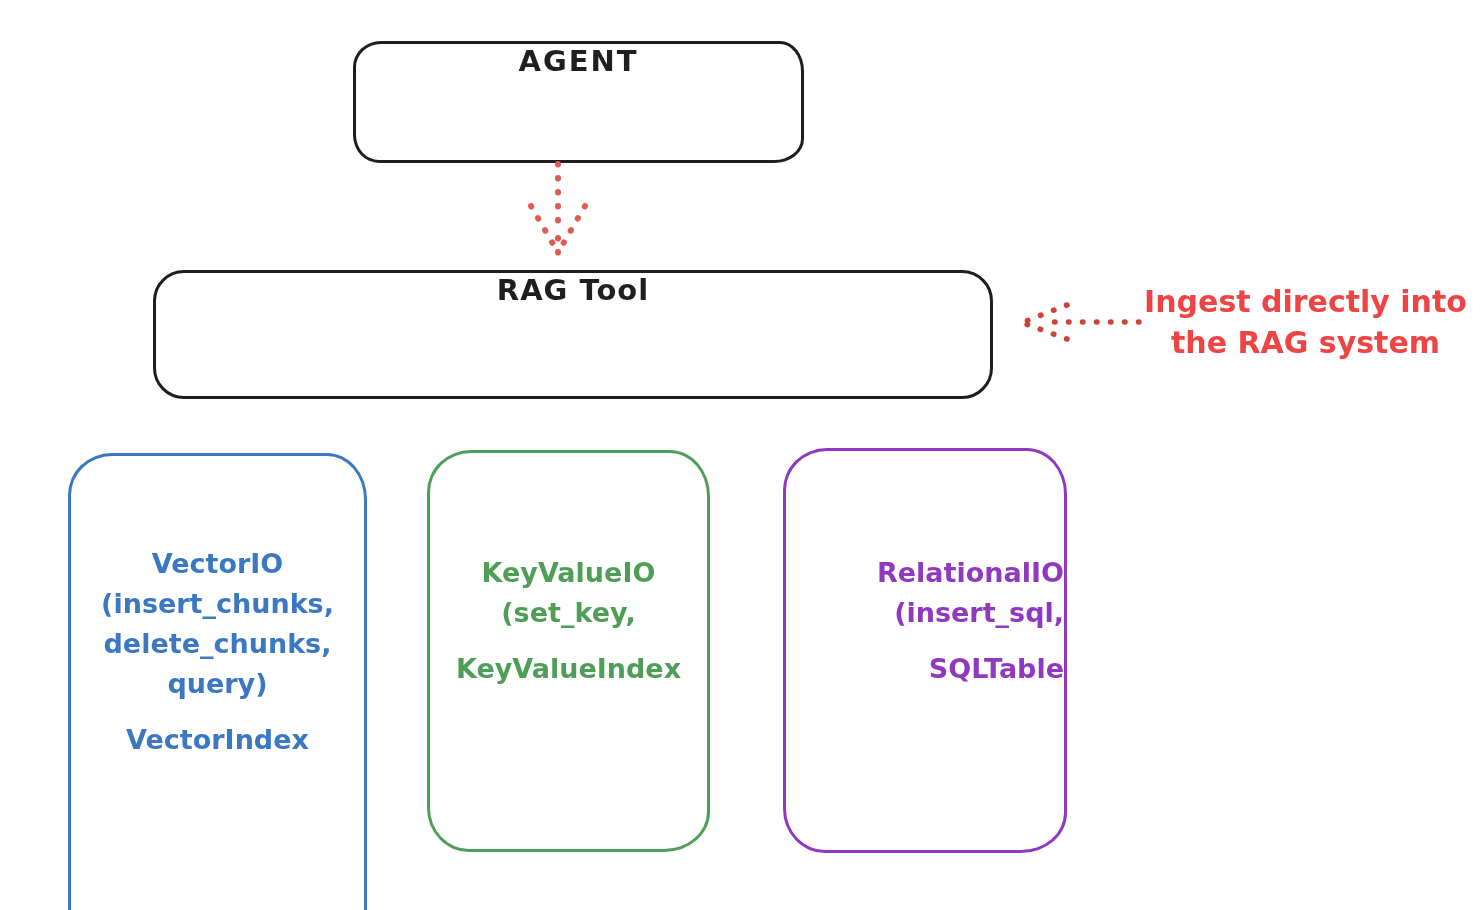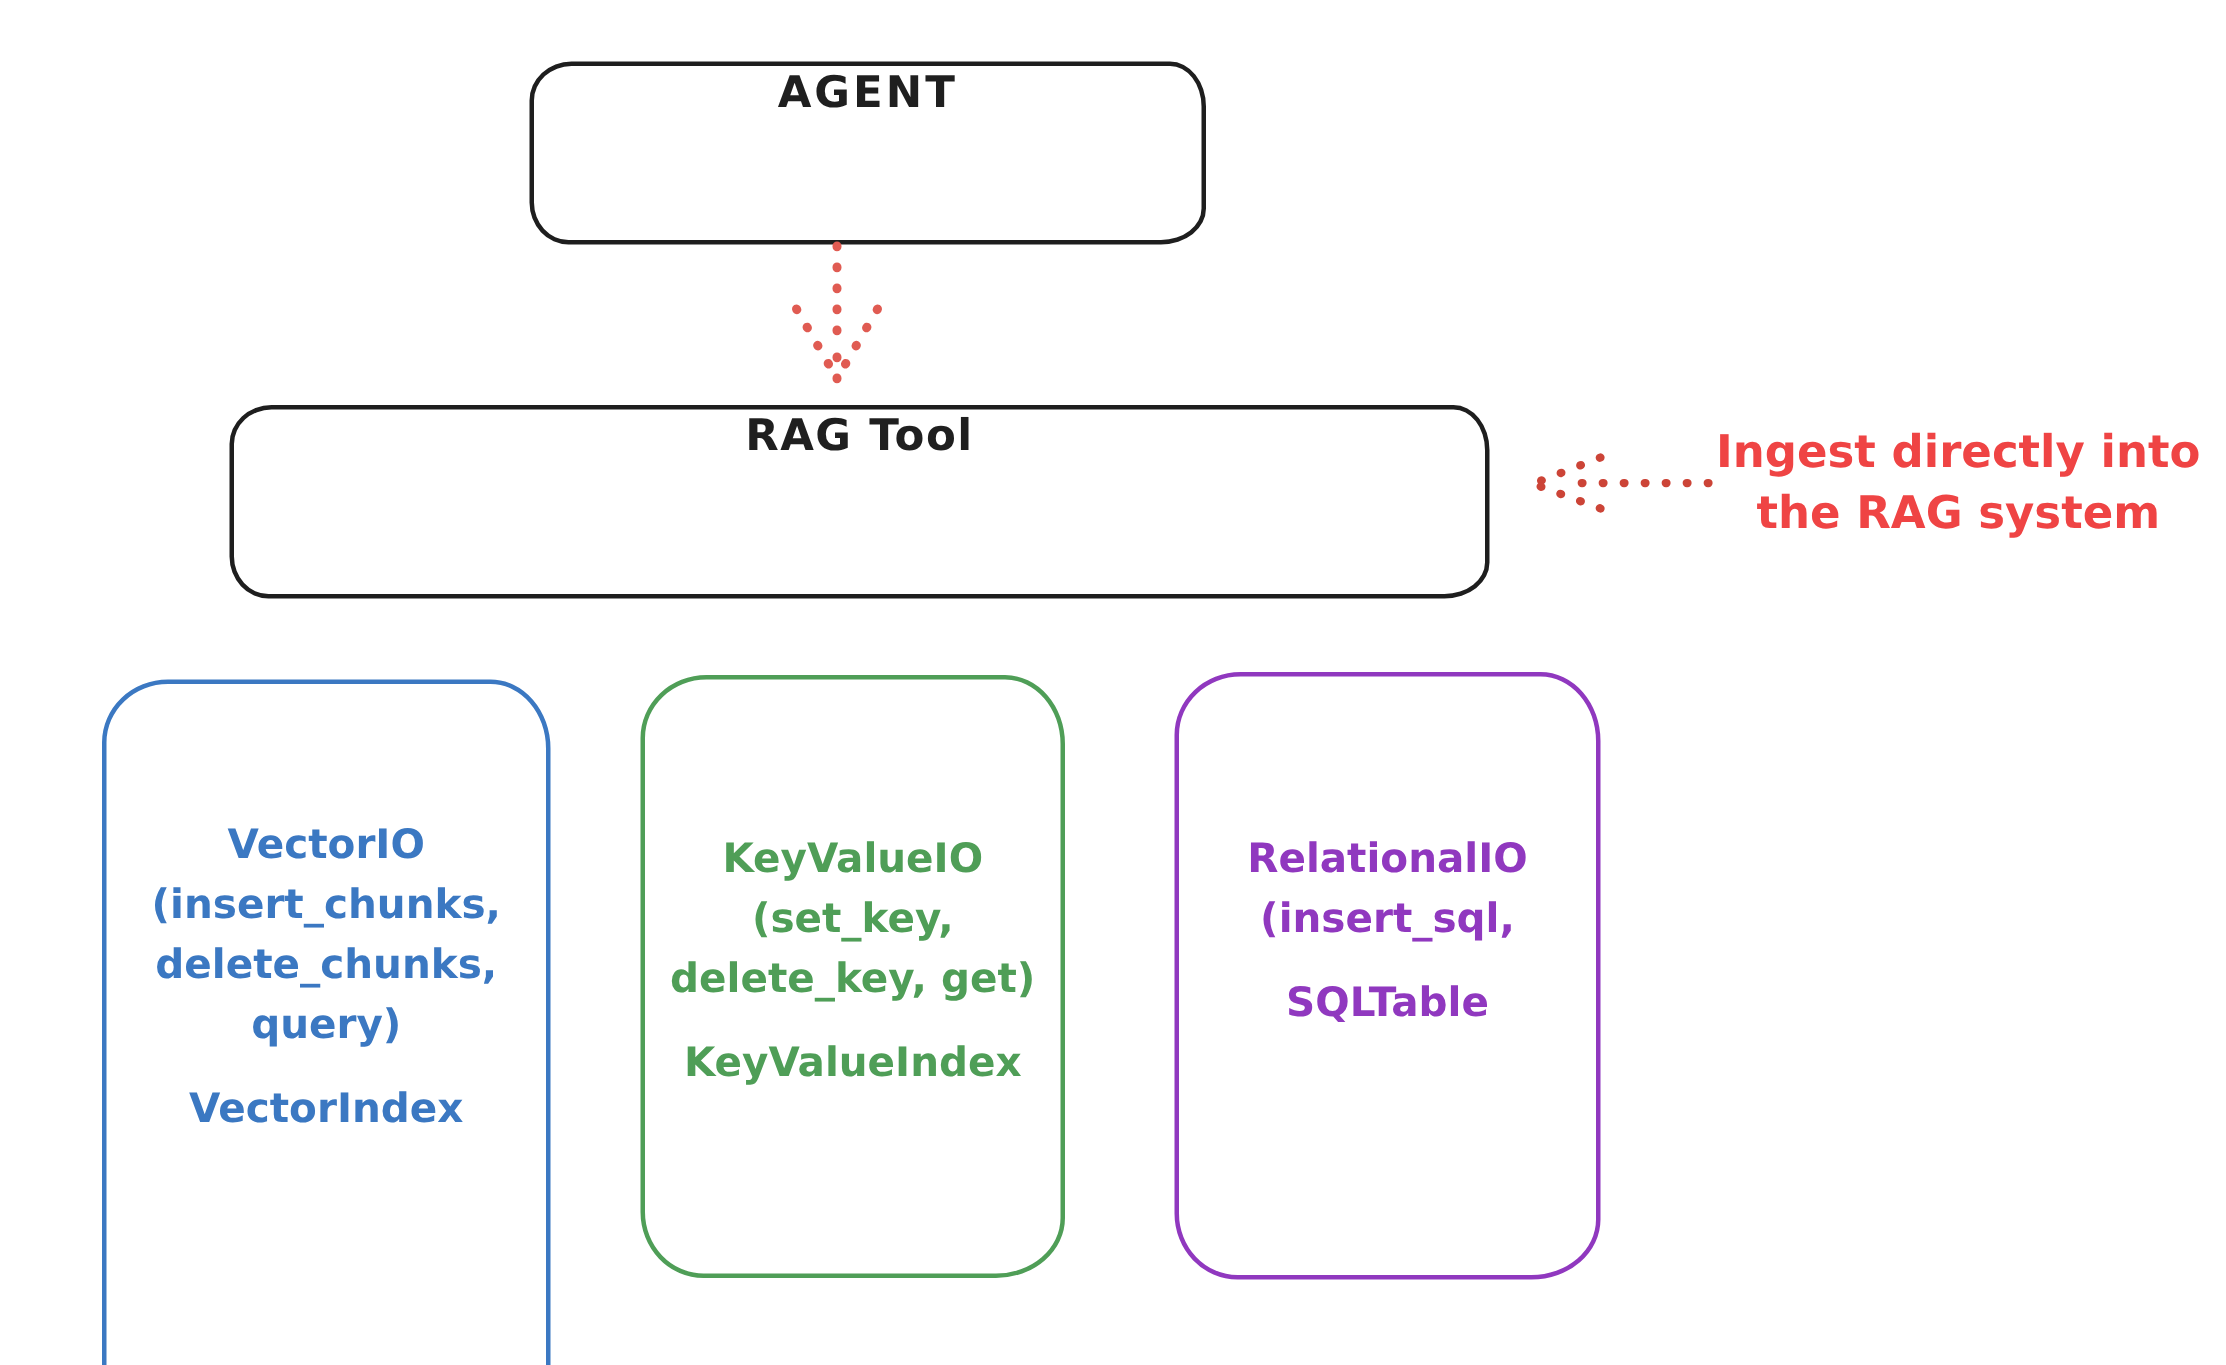--- a/index.html
+++ b/index.html
@@ -46,21 +46,21 @@
     align-items: center;
     text-align: center;
     font-size: 27px;
     font-weight: 600;
     line-height: 40px;
   }
   .io-box .index-label { margin-top: 16px; }
 
   .io-blue   { border-color: #3b78c2; color: #3b78c2; }
   .io-green  { border-color: #4f9e57; color: #4f9e57; }
-  .io-purple { border-color: #9038bf; color: #9038bf; }
+  .io-purple { border-color: #9038bf; color: #9038bf; align-items: flex-end; }
 
   .annotation {
     position: absolute;
     color: #ef4444;
     font-size: 30px;
     font-weight: 600;
     line-height: 41px;
     text-align: center;
   }
 
@@ -80,21 +80,21 @@
     <span class="box-label">AGENT</span>
   </div>
 
   <svg class="abs" style="left:515px; top:158px;" width="90" height="105" viewBox="0 0 90 105">
     <path class="dotline" d="M43 6 L43 68" stroke="#e05b52" stroke-width="6"></path>
     <path class="dotline" d="M16 48 L41 91" stroke="#e05b52" stroke-width="6"></path>
     <path class="dotline" d="M70 48 L45 91" stroke="#e05b52" stroke-width="6"></path>
     <path class="dotline" d="M43 80 L43 98" stroke="#e05b52" stroke-width="6"></path>
   </svg>
 
-  <div class="sketch-box" style="left:153px; top:270px; width:834px; height:123px;">
+  <div class="sketch-box" style="left:153px; top:270px; width:834px; height:123px;border-radius:31px;">
     <span class="box-label" style="letter-spacing:1px;">RAG Tool</span>
   </div>
 
   <svg class="abs" style="left:1015px; top:298px;" width="130" height="48" viewBox="0 0 130 48">
     <path class="dotline" d="M124 24 L30 24" stroke="#cc4437" stroke-width="5.5"></path>
     <path class="dotline" d="M52 7 L11 23" stroke="#cc4437" stroke-width="5.5"></path>
     <path class="dotline" d="M52 41 L11 26" stroke="#cc4437" stroke-width="5.5"></path>
   </svg>
 
   <div class="annotation" style="left:1138px; top:281px; width:335px;">
@@ -106,21 +106,20 @@
     <div>VectorIO</div>
     <div>(insert_chunks,</div>
     <div>delete_chunks,</div>
     <div>query)</div>
     <div class="index-label">VectorIndex</div>
   </div>
 
   <div class="io-box io-green" style="left:427px; top:450px; width:283px; height:402px; padding-top:100px; box-sizing:border-box;align-items:center;">
     <div>KeyValueIO</div>
     <div>(set_key,</div>
-    <div>delete_key, get)</div>
     <div class="index-label">KeyValueIndex</div>
   </div>
 
   <div class="io-box io-purple" style="left:783px; top:448px; width:284px; height:405px; padding-top:102px; box-sizing:border-box;">
     <div>RelationalIO</div>
     <div>(insert_sql,</div>
     <div class="index-label">SQLTable</div>
   </div>
 
 </div>

